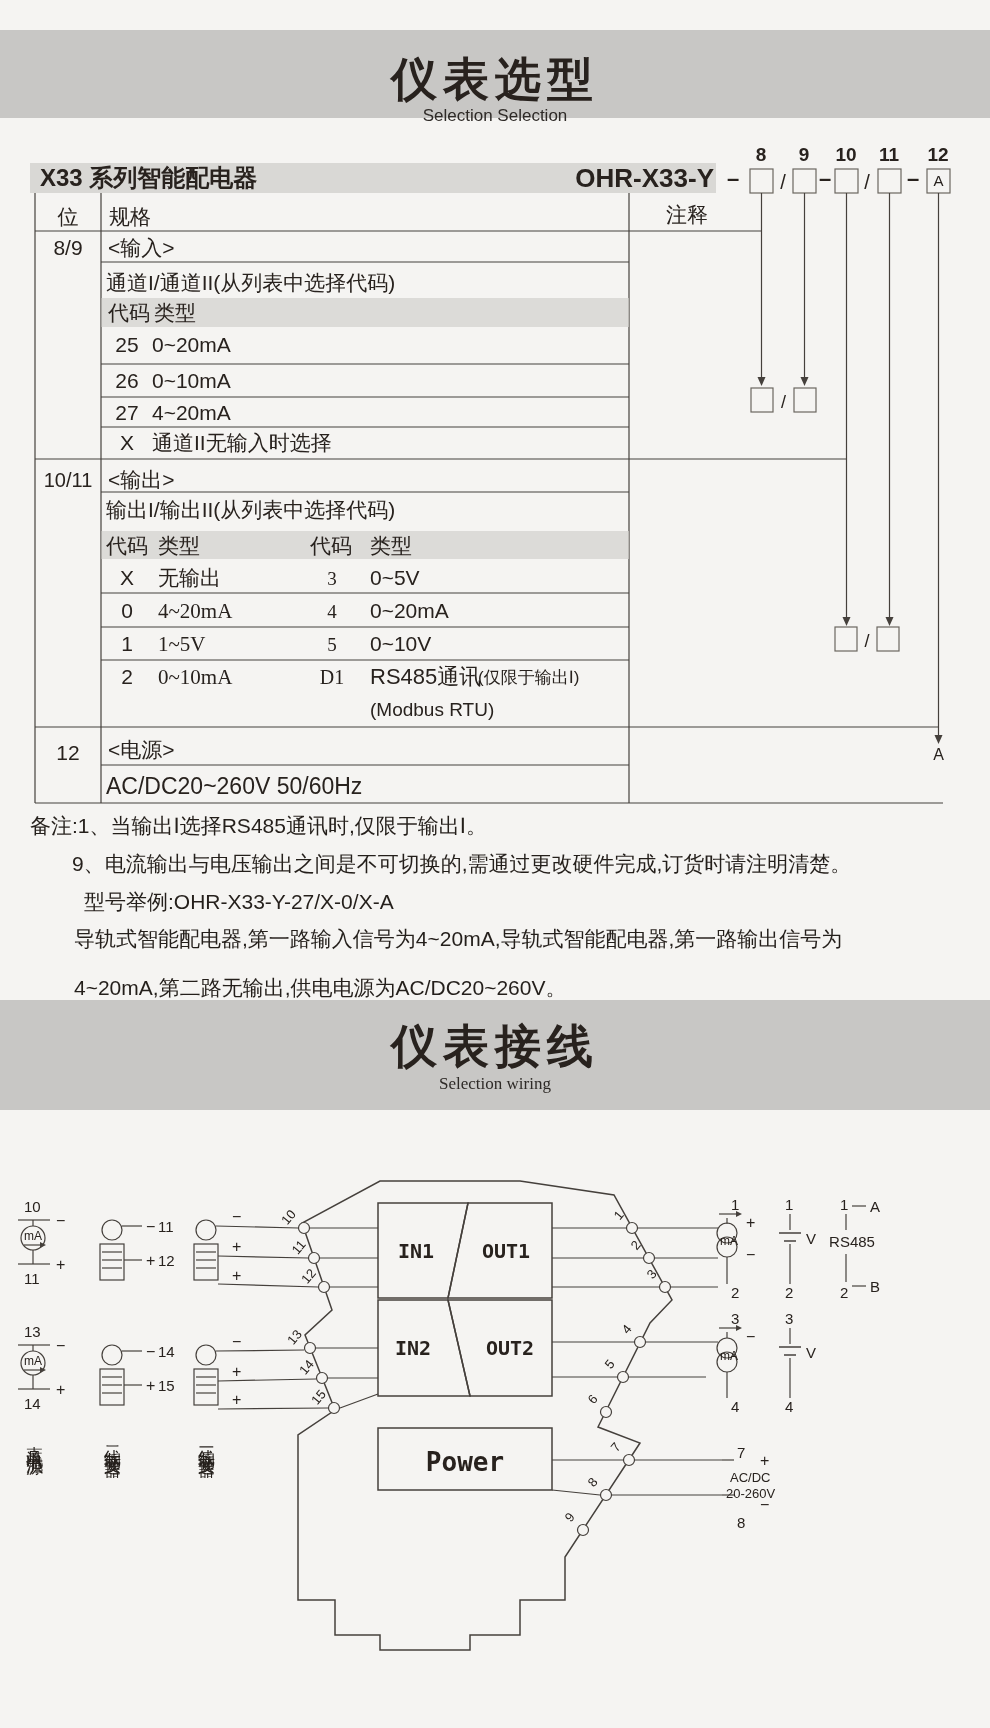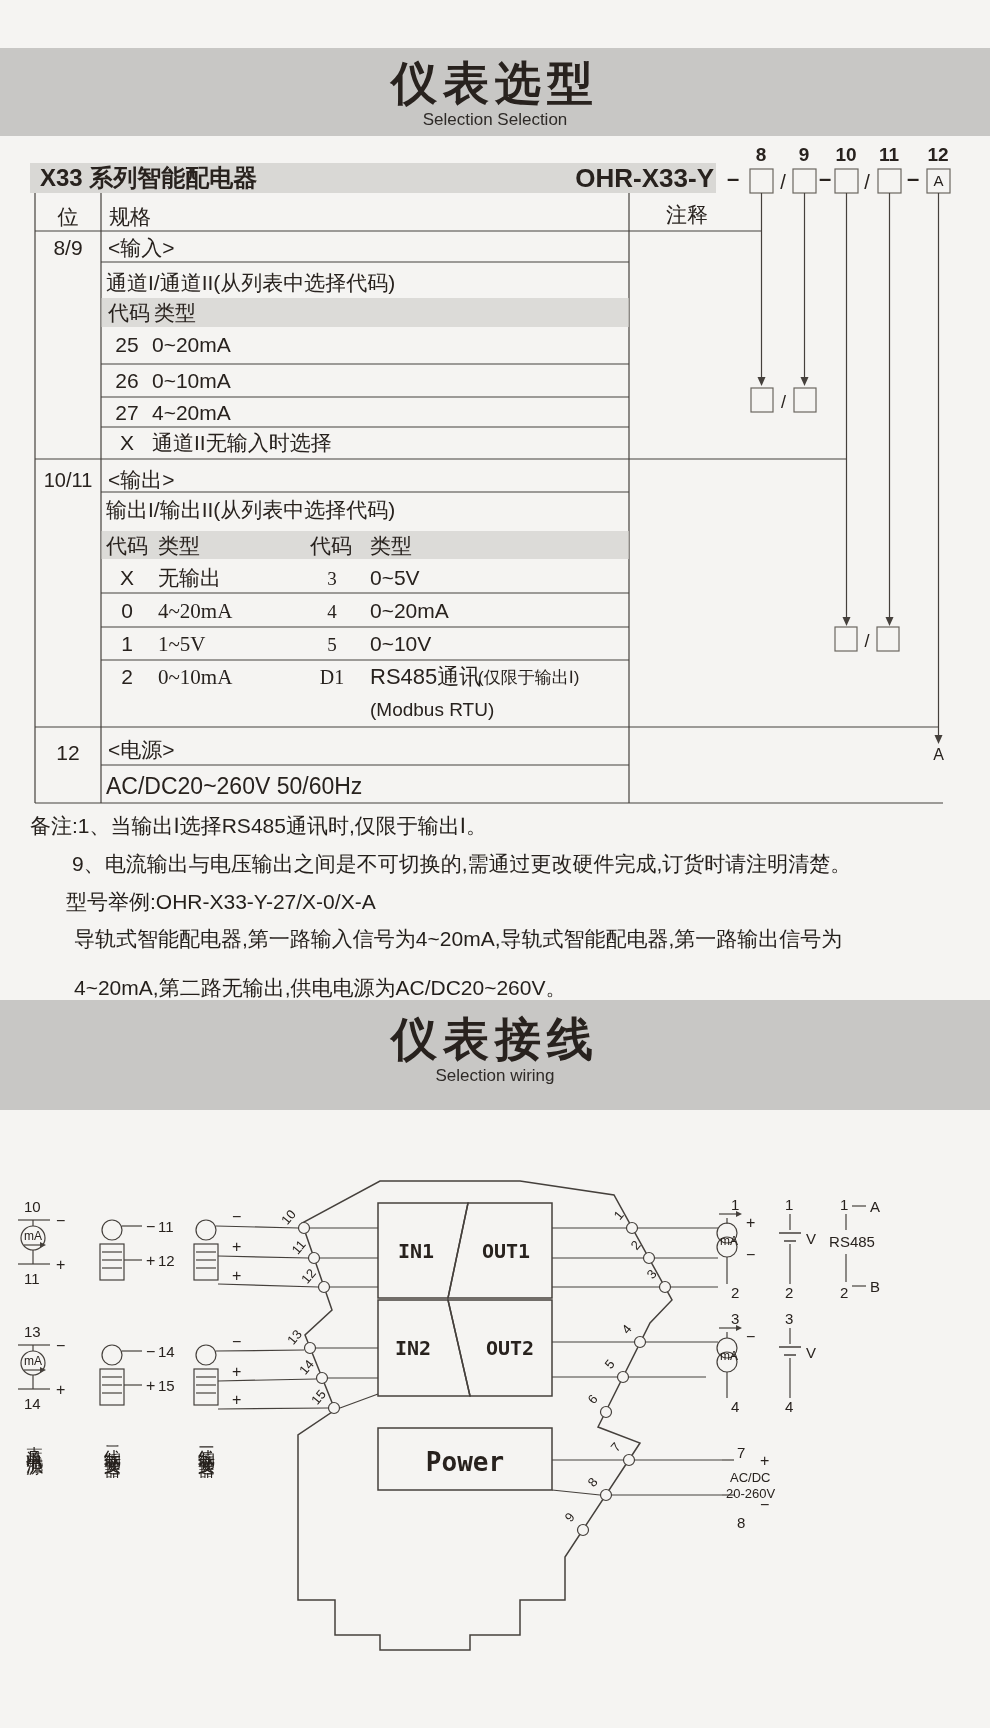--- a/index.html
+++ b/index.html
@@ -1,22 +1,22 @@
 <!DOCTYPE html>
 <html><head>
 <meta charset="utf-8">
 <style>
   html,body{margin:0;padding:0;}
   #page{position:relative;width:990px;height:1728px;background:#f5f4f2;overflow:hidden;
         font-family:"Liberation Sans",sans-serif;color:#28221e;}
   .banner{position:absolute;left:0;width:990px;background:#c8c7c5;text-align:center;}
   .banner .bt{font-size:46px;font-weight:700;letter-spacing:6px;line-height:1.1;}
   .banner .bs{font-size:17px;color:#2e2a27;margin-top:1px;}
-  #banner1{top:30px;height:88px;padding-top:10px;box-sizing:border-box;margin-top:18px;}
-  #banner2{top:1000px;height:110px;padding-top:14px;box-sizing:border-box;}
+  #banner1{top:30px;height:88px;padding-top:24px;box-sizing:border-box;}
+  #banner2{top:1000px;height:110px;padding-top:22px;box-sizing:border-box;font-family:Liberation Serif, serif;}
   .noteline{position:absolute;font-size:21px;white-space:nowrap;color:#241f1b;}
   .vcap{position:absolute;writing-mode:vertical-rl;text-orientation:upright;
         font-size:17px;letter-spacing:3px;color:#241f1b;}
   svg{position:absolute;left:0;top:0;}
   svg text{fill:#28221e;font-family:"Liberation Sans",sans-serif;font-size:21px;}
   .mid{text-anchor:middle}.end{text-anchor:end}
   .w6{font-weight:600}.w7{font-weight:700}
   .serif{font-family:"Liberation Serif","DejaVu Serif",serif;}
   .mono{font-family:"DejaVu Sans Mono",monospace;font-weight:700;}
   .f12{font-size:12px}.f13{font-size:13px}.f15{font-size:15px}.f16{font-size:16px}
@@ -40,21 +40,21 @@
     <div class="bs">Selection Selection</div>
   </div>
 
   <div class="banner" id="banner2">
     <div class="bt">仪表接线</div>
     <div class="bs">Selection wiring</div>
   </div>
 
   <div class="noteline" style="left:30px;top:812px;">备注:1、当输出Ⅰ选择RS485通讯时,仅限于输出Ⅰ。</div>
   <div class="noteline" style="left:72px;top:850px;">9、电流输出与电压输出之间是不可切换的,需通过更改硬件完成,订货时请注明清楚。</div>
-  <div class="noteline" style="left:66px;top:888px;">型号举例:OHR-X33-Y-27/X-0/X-A</div>
+  <div class="noteline" style="left:84px;top:888px;">型号举例:OHR-X33-Y-27/X-0/X-A</div>
   <div class="noteline" style="left:74px;top:925px;">导轨式智能配电器,第一路输入信号为4~20mA,导轨式智能配电器,第一路输出信号为</div>
   <div class="noteline" style="left:74px;top:962px;margin-top:12px;">4~20mA,第二路无输出,供电电源为AC/DC20~260V。</div>
 
   <div class="vcap" style="left:23px;top:1433px;">直流电流源</div>
   <div class="vcap" style="left:101px;top:1433px;">二线制变送器</div>
   <div class="vcap" style="left:195px;top:1433px;">三线制变送器</div>
 
   <svg width="990" height="1728" viewBox="0 0 990 1728">
 
     <rect class="hl" x="30" y="163" width="686" height="30"></rect>

